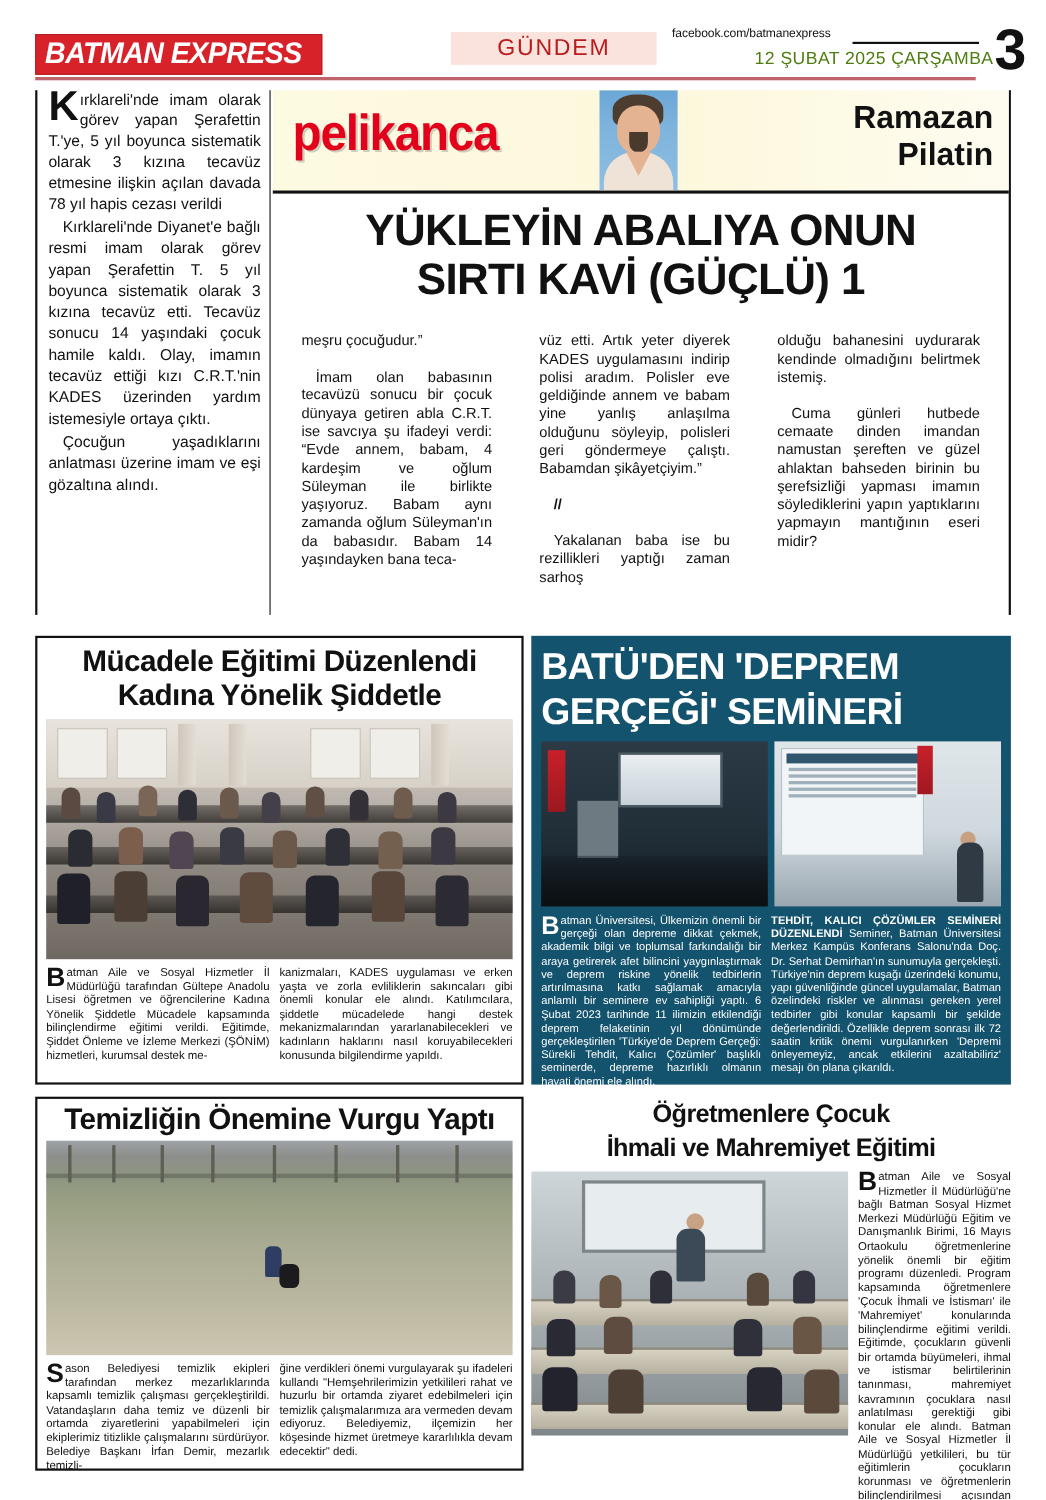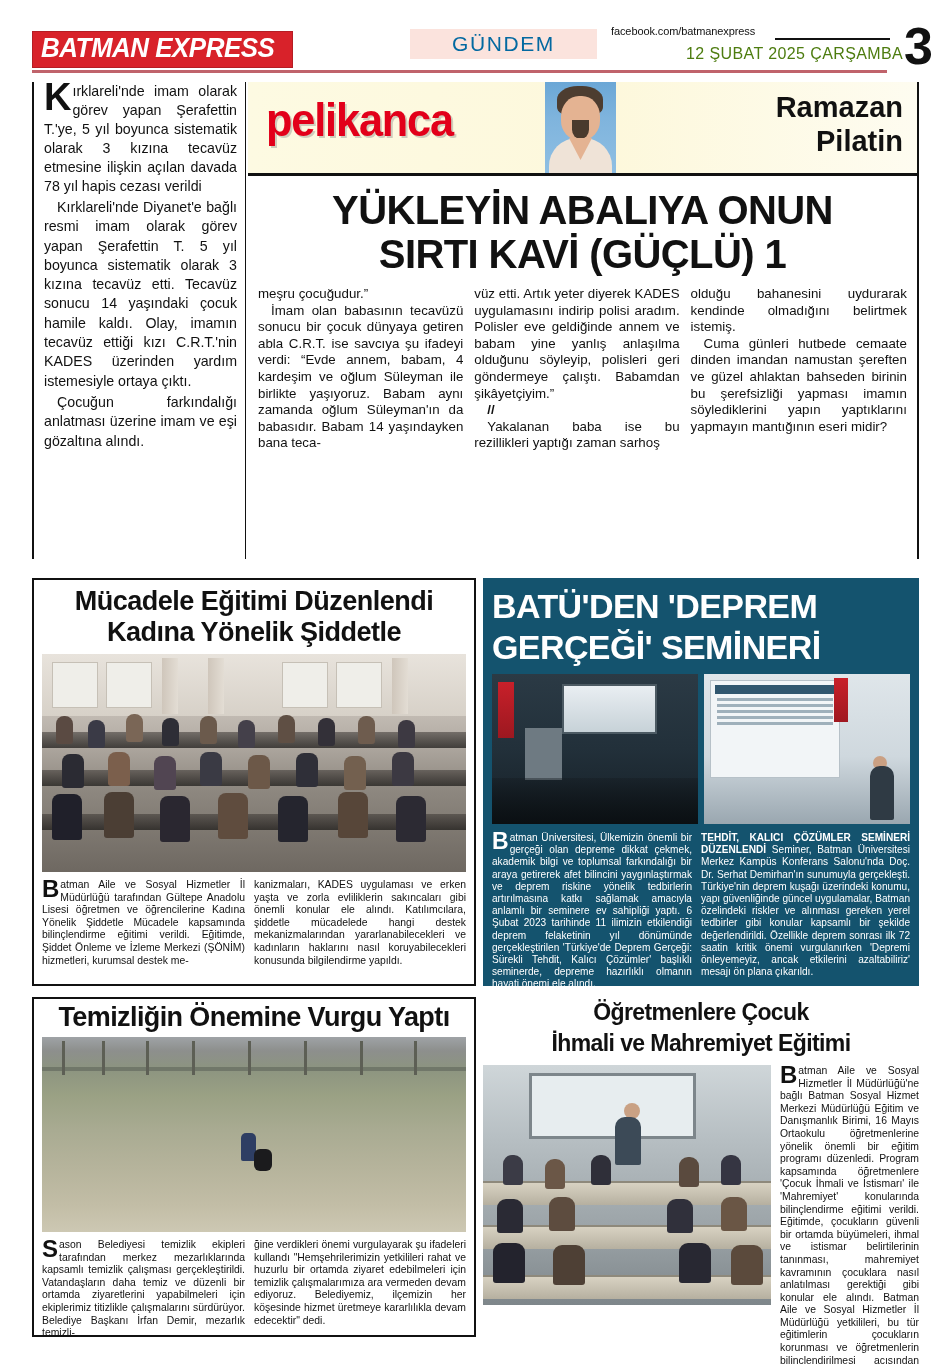--- a/index.html
+++ b/index.html
@@ -34,21 +34,21 @@
     transform: scaleX(0.96);
     transform-origin: left center;
   }
   .gundem-box {
     position: absolute; left: 410px; top: 29px; width: 187px; height: 30px;
     background: #fbe3dd;
   }
   .gundem-text {
     text-align: center; line-height: 30px;
     font-size: 21px; letter-spacing: 1.6px;
-    color: #0369a1;
+    color: #b91c1c;
     font-family: "Liberation Sans", sans-serif;
   }
   .fb-url {
     position: absolute; left: 611px; top: 25px;
     font-size: 11px; color: #111; letter-spacing: -0.1px;
   }
   .dateline {
     position: absolute; left: 686px; top: 45px;
     font-size: 16px; letter-spacing: 0.4px; color: #4d7c0f;
     font-family: "Liberation Sans", sans-serif;
@@ -155,21 +155,21 @@
     text-align: center; font-weight: bold;
     font-size: 40px; line-height: 44px; letter-spacing: -0.6px;
     padding: 12px 8px 10px 8px; color: #111;
     font-family: "Liberation Sans", sans-serif;
   }
   .ts-cols {
     display: flex; gap: 0; padding: 0 10px 0 10px; box-sizing: border-box;
   }
   .ts-cols .col { width: 33.33%; box-sizing: border-box; padding-right: 11px; }
   .ts-cols .col:last-child { padding-right: 0; }
-  .ts-cols p { margin: 0; text-indent: 13px; }
+  .ts-cols p { margin: 16px; text-indent: 13px; }
   .ts-cols p.noind { text-indent: 0; }
   .ts-cols .slash { text-indent: 13px; font-weight: bold; }
 
   
   .sec2-left {
     position: absolute; left: 32px; top: 578px; width: 444px; height: 408px;
     border: 2px solid #111; box-sizing: border-box; padding: 6px 8px;
   }
   .sec2-head {
     text-align: center; font-weight: bold; font-size: 27px; line-height: 31px;
@@ -358,21 +358,21 @@
     <div class="dateline">12 ŞUBAT 2025 ÇARŞAMBA</div>
     <div class="pagenum">3</div>
     <div class="rule-red"></div>
   </div>
 
   <div class="top-story">
 
     <div class="ts-leftcol">
       <p class="lead body-text first">Kırklareli'nde imam olarak görev yapan Şerafettin T.'ye, 5 yıl boyunca sistematik olarak 3 kızına tecavüz etmesine ilişkin açılan davada 78 yıl hapis cezası verildi</p>
       <p class="rest">Kırklareli'nde Diyanet'e bağlı resmi imam olarak görev yapan Şerafettin T. 5 yıl boyunca sistematik olarak 3 kızına tecavüz etti. Tecavüz sonucu 14 yaşındaki çocuk hamile kaldı. Olay, imamın tecavüz ettiği kızı C.R.T.'nin KADES üzerinden yardım istemesiyle ortaya çıktı.</p>
-      <p class="rest">Çocuğun farkındalığı anlatması üzerine imam ve eşi gözaltına alındı.</p>
+      <p class="rest">Çocuğun yaşadıklarını anlatması üzerine imam ve eşi gözaltına alındı.</p>
     </div>
 
     <div class="ts-right">
       <div class="banner">
         <div class="pelikanca">pelikanca</div>
         <div class="portrait">
           <div class="hair"></div>
             <div class="face"></div>
           <div class="mouth"></div>
             <div class="beard"></div>

